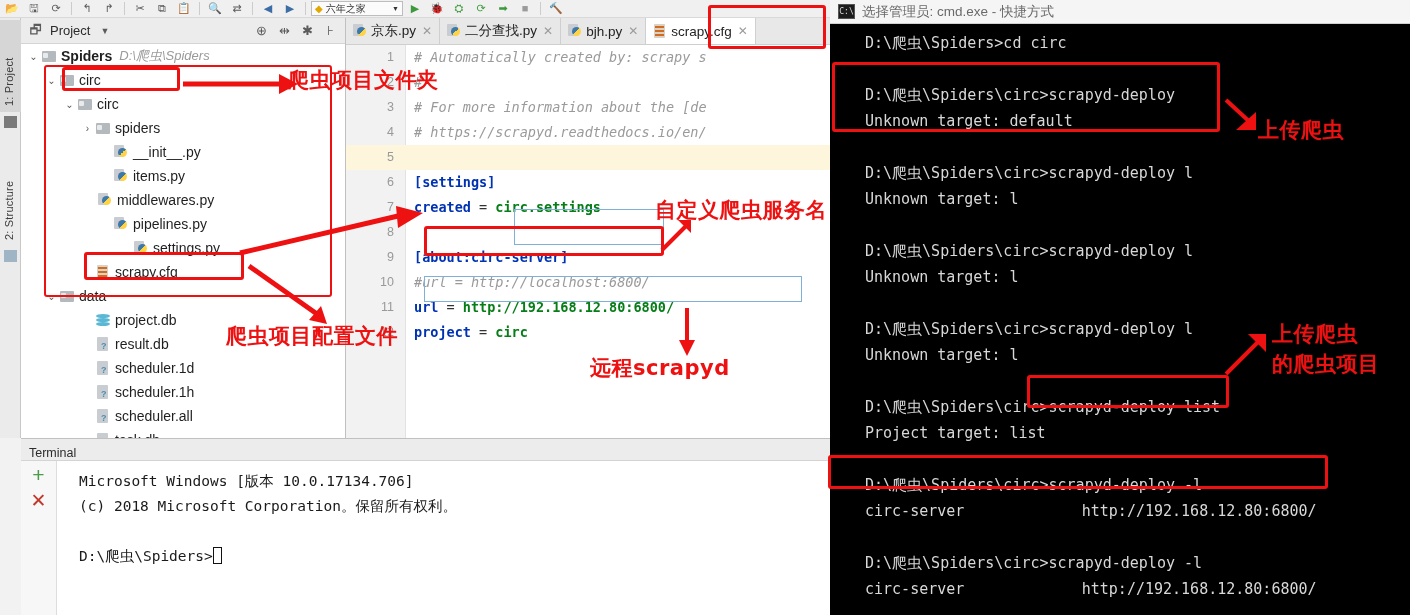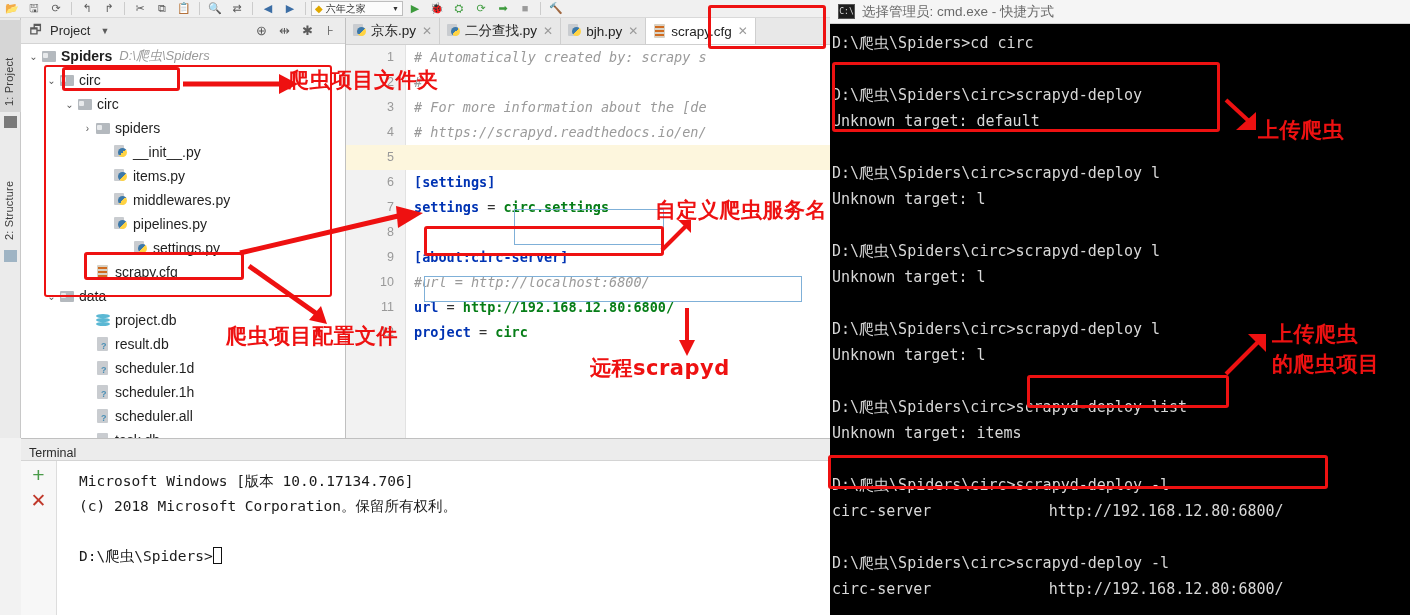--- a/index.html
+++ b/index.html
@@ -172,21 +172,21 @@
     width: 17px; height: 15px; background: #1d1d1d; border: 1px solid #555; position: relative;
     display:flex; align-items:center; justify-content:center;
   }
   .cmd-ico span { color:#dcdcdc; font-size: 8px; font-family:"DejaVu Sans Mono", monospace; line-height:8px;}
   .cmd-title-text { font-size: 13.5px; color: #6a6a6a; }
   .cmd-body {
     position:absolute; top: 24px; left: 0; right: 0; bottom: 0; background:#000;
     padding: 6px 0 0 2px; font-family: "DejaVu Sans Mono", monospace;
     font-size: 15px; color: #d8d8d8;
   }
-  .cmd-body div { height: 26px; line-height: 26px; white-space: pre; }
+  .cmd-body div { height: 26px; line-height: 26px; white-space: pre; margin-left: 33px; }
 
   
   .anno { position: absolute; pointer-events: none; }
   .abox { border: 3px solid #ee1111; border-radius: 3px; }
   .abox.thin { border-width: 2.5px; }
   .atext {
     color: #ee1111; font-family: "DejaVu Sans", sans-serif; font-weight: 600;
     font-size: 21px; line-height: 25px; white-space: pre; letter-spacing: .5px;
   }
   .ablue { border: 1px solid #7fb0d8; }
@@ -297,21 +297,21 @@
           <div class="trow" style="padding-left: 78px;">
             <span class="twist"></span>
             <span class="ticon">
               <span class="ic-py">
                 <span class="p1"></span>
                 <span class="p2"></span>
               </span>
             </span>
             <span class="tlabel">items.py</span>
           </div>
-          <div class="trow" style="padding-left: 78px;">
+          <div class="trow" style="padding-left: 62px;">
             <span class="twist"></span>
             <span class="ticon">
               <span class="ic-py">
                 <span class="p1"></span>
                 <span class="p2"></span>
               </span>
             </span>
             <span class="tlabel">middlewares.py</span>
           </div>
           <div class="trow" style="padding-left: 78px;">
@@ -455,21 +455,21 @@
         </div>
       <div class="code-area">
         <div class="gutter"></div>
         <div id="code" style="position:absolute;left:0;top:0;right:0;">
             <div class="codeline"><span class="ln">1</span><span class="ctext"><span class="cm"># Automatically created by: scrapy s</span></span></div>
             <div class="codeline"><span class="ln">2</span><span class="ctext"><span class="cm">#</span></span></div>
             <div class="codeline"><span class="ln">3</span><span class="ctext"><span class="cm"># For more information about the [de</span></span></div>
             <div class="codeline"><span class="ln">4</span><span class="ctext"><span class="cm"># https://scrapyd.readthedocs.io/en/</span></span></div>
             <div class="codeline hl"><span class="ln">5</span><span class="ctext"></span></div>
             <div class="codeline"><span class="ln">6</span><span class="ctext"><span class="sect">[settings]</span></span></div>
-            <div class="codeline"><span class="ln">7</span><span class="ctext"><span class="kw">settings</span><span class="op"> = </span><span class="str">circ.settings</span></span></div>
+            <div class="codeline"><span class="ln">7</span><span class="ctext"><span class="kw">created</span><span class="op"> = </span><span class="str">circ.settings</span></span></div>
             <div class="codeline"><span class="ln">8</span><span class="ctext"></span></div>
             <div class="codeline"><span class="ln">9</span><span class="ctext"><span class="sect">[about:circ-server]</span></span></div>
             <div class="codeline"><span class="ln">10</span><span class="ctext"><span class="cm">#url = http://localhost:6800/</span></span></div>
             <div class="codeline"><span class="ln">11</span><span class="ctext"><span class="kw">url</span><span class="op"> = </span><span class="str">http://192.168.12.80:6800/</span></span></div>
             <div class="codeline"><span class="ln">12</span><span class="ctext"><span class="kw">project</span><span class="op"> = </span><span class="str">circ</span></span></div>
           </div>
       </div>
     </div>
 
     <div class="termpanel">
@@ -505,21 +505,21 @@
         <div>D:\爬虫\Spiders\circ&gt;scrapyd-deploy l</div>
         <div>Unknown target: l</div>
         <div></div>
         <div>D:\爬虫\Spiders\circ&gt;scrapyd-deploy l</div>
         <div>Unknown target: l</div>
         <div></div>
         <div>D:\爬虫\Spiders\circ&gt;scrapyd-deploy l</div>
         <div>Unknown target: l</div>
         <div></div>
         <div>D:\爬虫\Spiders\circ&gt;scrapyd-deploy list</div>
-        <div>Unknown target: items</div>
+        <div>Project target: list</div>
         <div></div>
         <div>D:\爬虫\Spiders\circ&gt;scrapyd-deploy -l</div>
         <div>circ-server             http://192.168.12.80:6800/</div>
         <div></div>
         <div>D:\爬虫\Spiders\circ&gt;scrapyd-deploy -l</div>
         <div>circ-server             http://192.168.12.80:6800/</div>
         <div></div>
       </div>
   </div>
 

